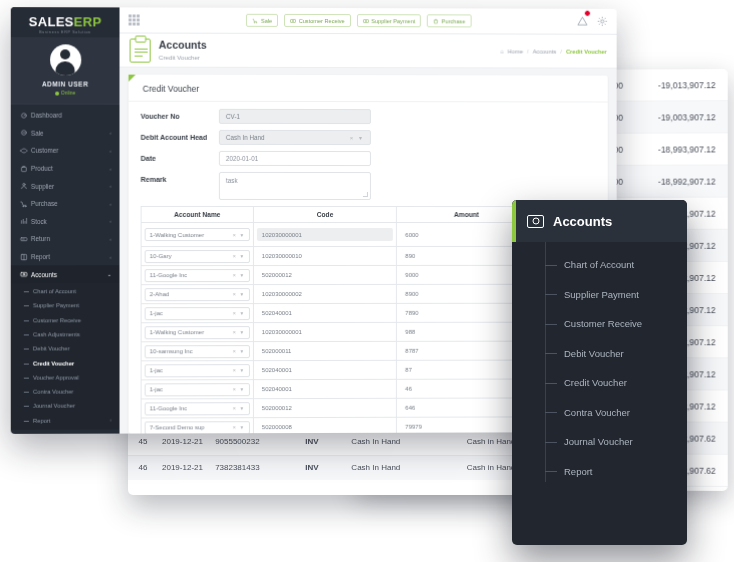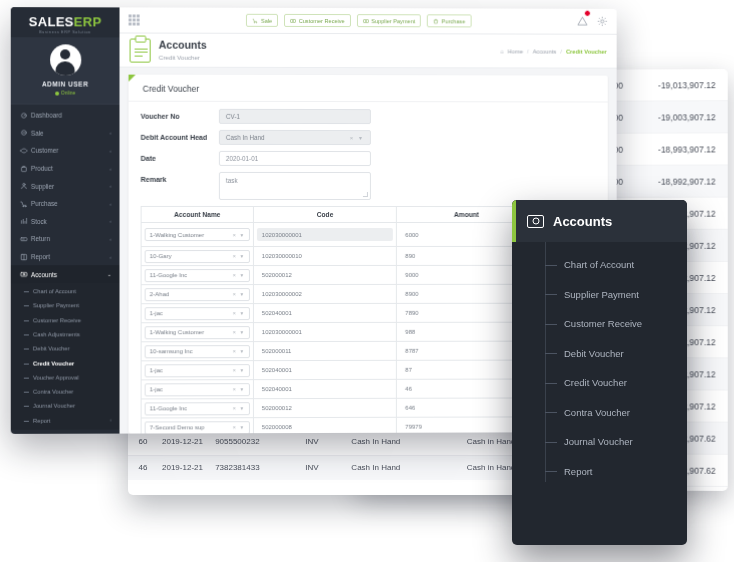--- a/index.html
+++ b/index.html
@@ -46,21 +46,21 @@
   .mid-table { width: 100%; border-collapse: collapse; }
   .mid-table td {
     font-size: 8px; color: #4a4f5a;
     padding: 7px 4px; vertical-align: top;
     border-top: 1px solid #eceef1;
   }
   .mid-table tr.alt { background: #f7f8fa; }
   .m-num { width: 26px; text-align: center; }
   .m-date { width: 46px; }
   .m-ref { width: 78px; }
-  .m-type { width: 40px; }
+  .m-type { width: 40px; font-weight: bold; }
   .m-acc { width: 100px; }
   .m-desc { width: 122px; line-height: 1.35; }
   .m-amt { width: 60px; text-align: right; padding-right: 10px; }
 
   
   .app-window {
     position: absolute; left: 12px; top: 8px;
     width: 606px; height: 425px;
     background: #ffffff;
     border-radius: 4px;
@@ -368,21 +368,21 @@
           <tr class="alt">
             <td class="m-num"></td>
             <td class="m-date">2019-12-21</td>
             <td class="m-ref"></td>
             <td class="m-type"></td>
             <td class="m-acc"></td>
             <td class="m-desc">Walking Customer</td>
             <td class="m-amt">5.74</td>
           </tr>
           <tr>
-            <td class="m-num">60</td>
+            <td class="m-num">45</td>
             <td class="m-date">2019-12-21</td>
             <td class="m-ref">9055500232</td>
             <td class="m-type">INV</td>
             <td class="m-acc">Cash In Hand</td>
             <td class="m-desc">Cash in Hand in Walking Customer</td>
             <td class="m-amt">5.74</td>
           </tr>
           <tr class="alt">
             <td class="m-num">46</td>
             <td class="m-date">2019-12-21</td>

